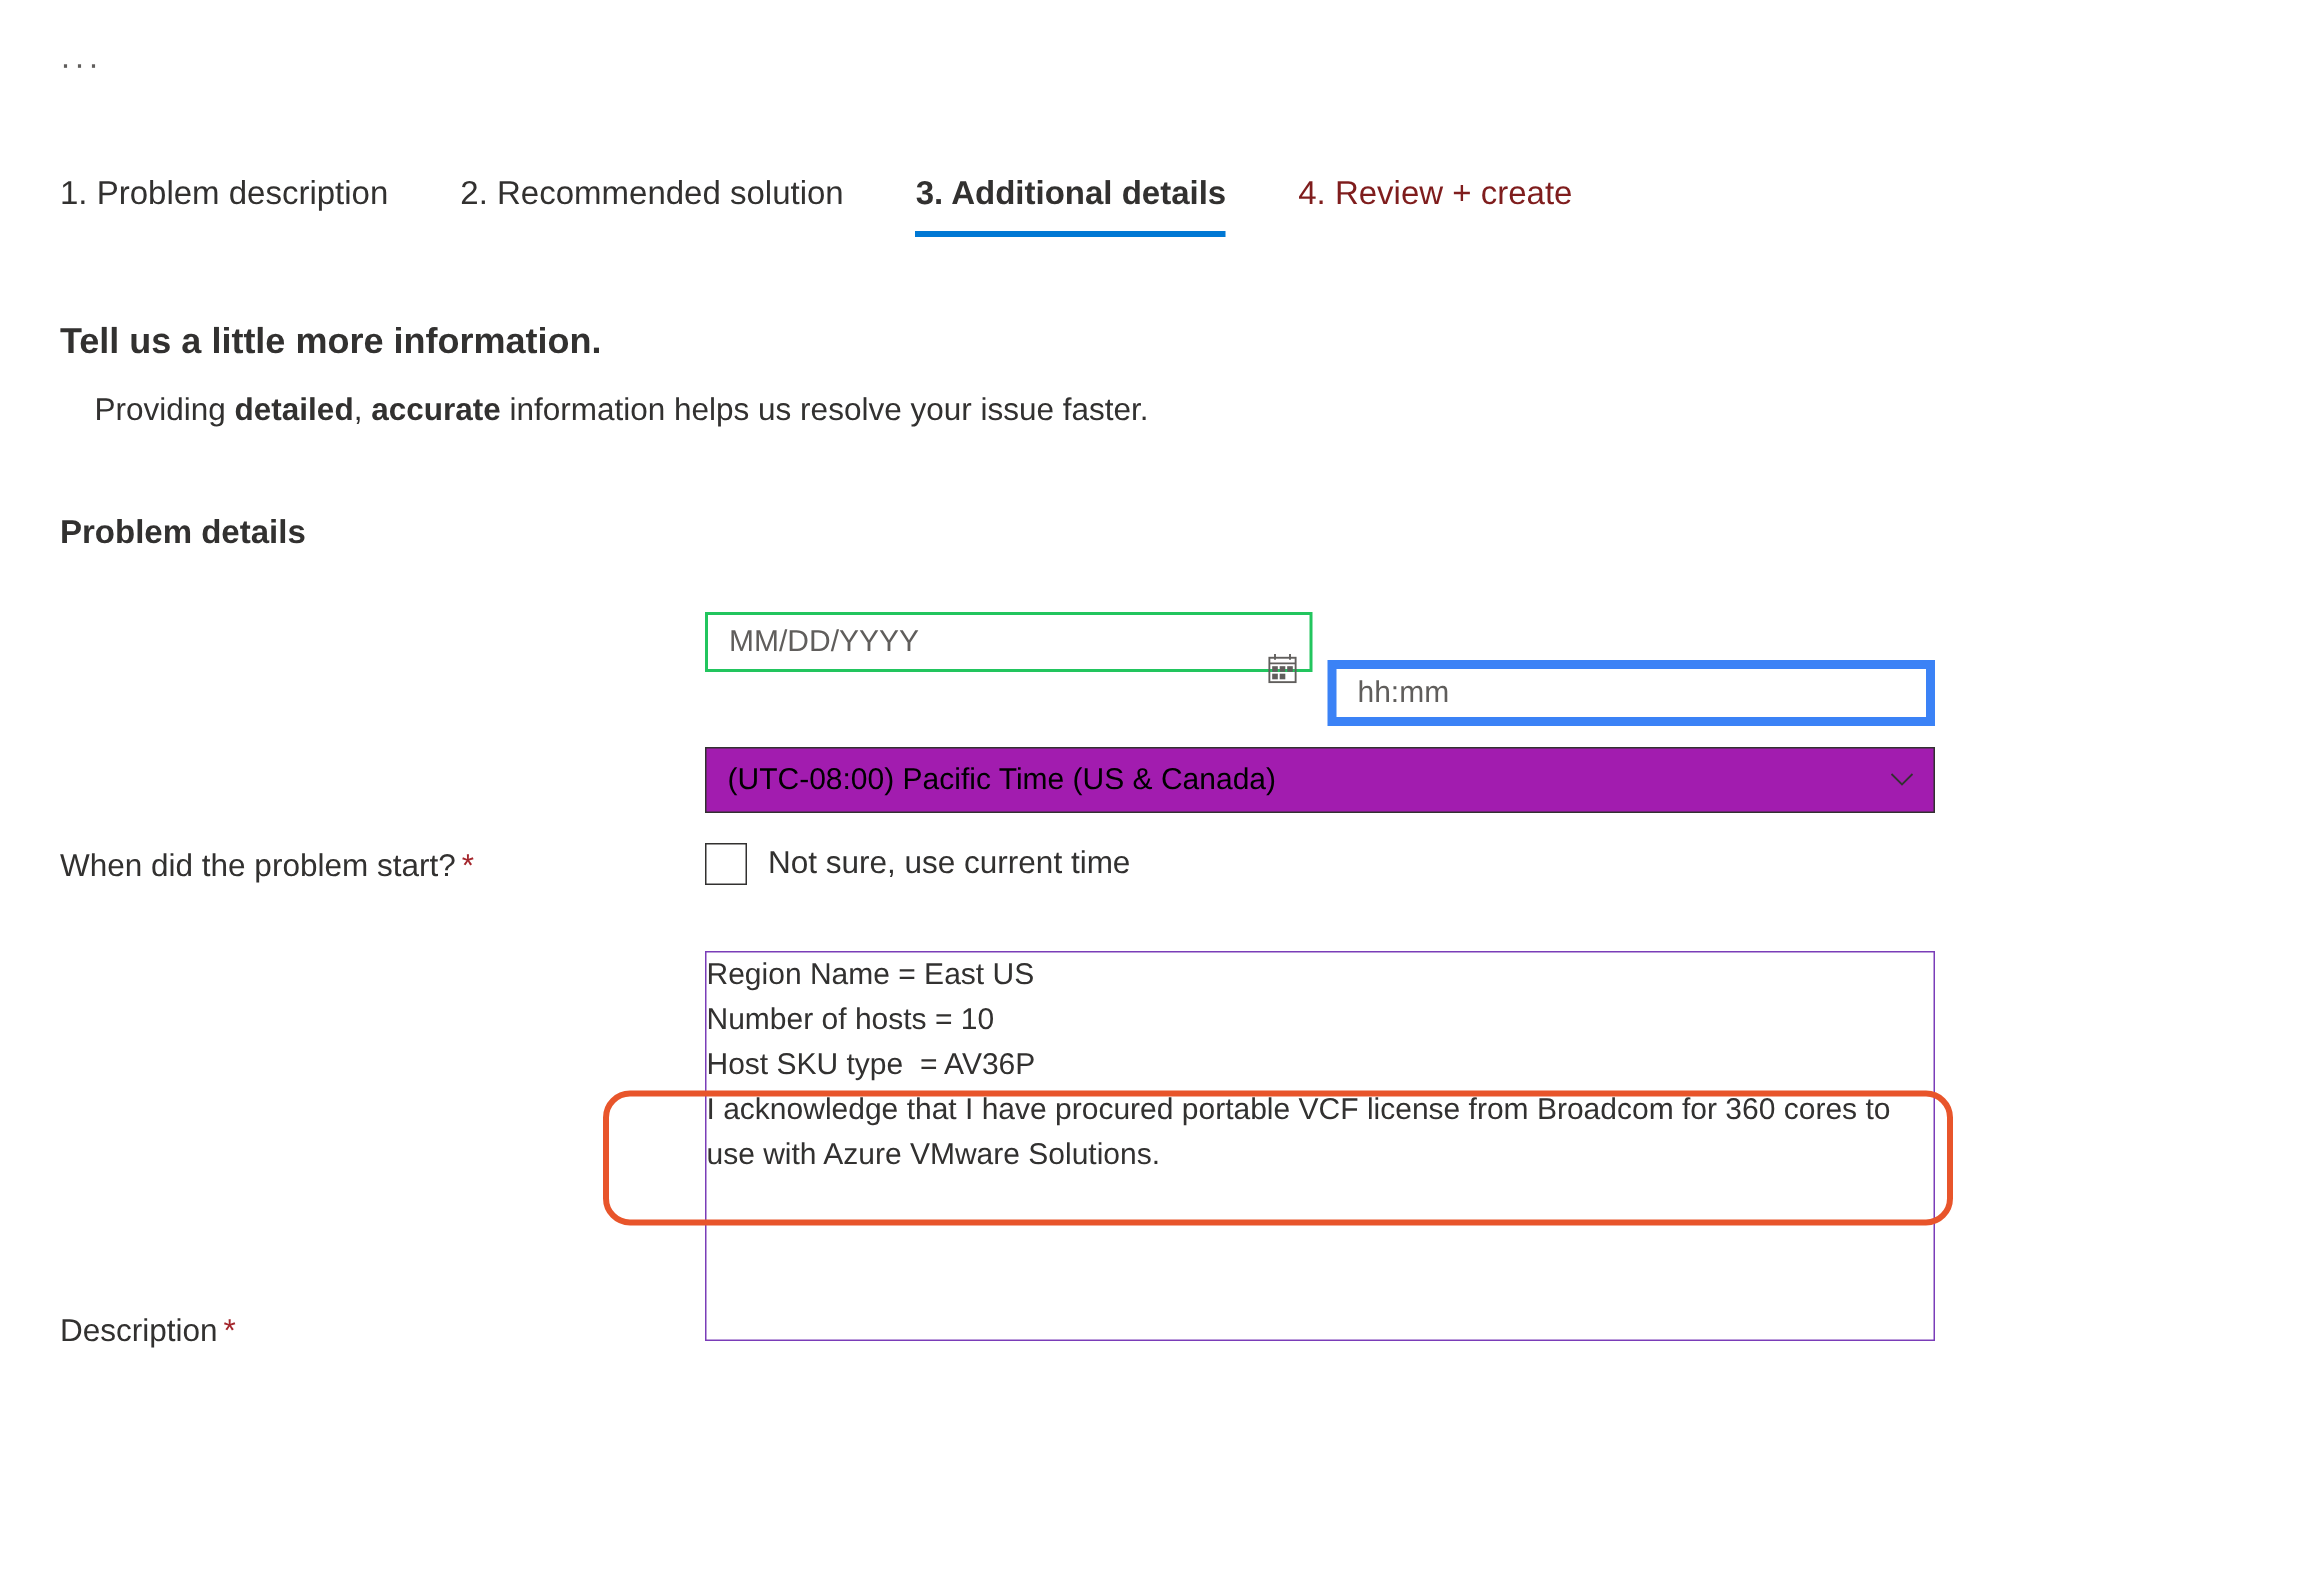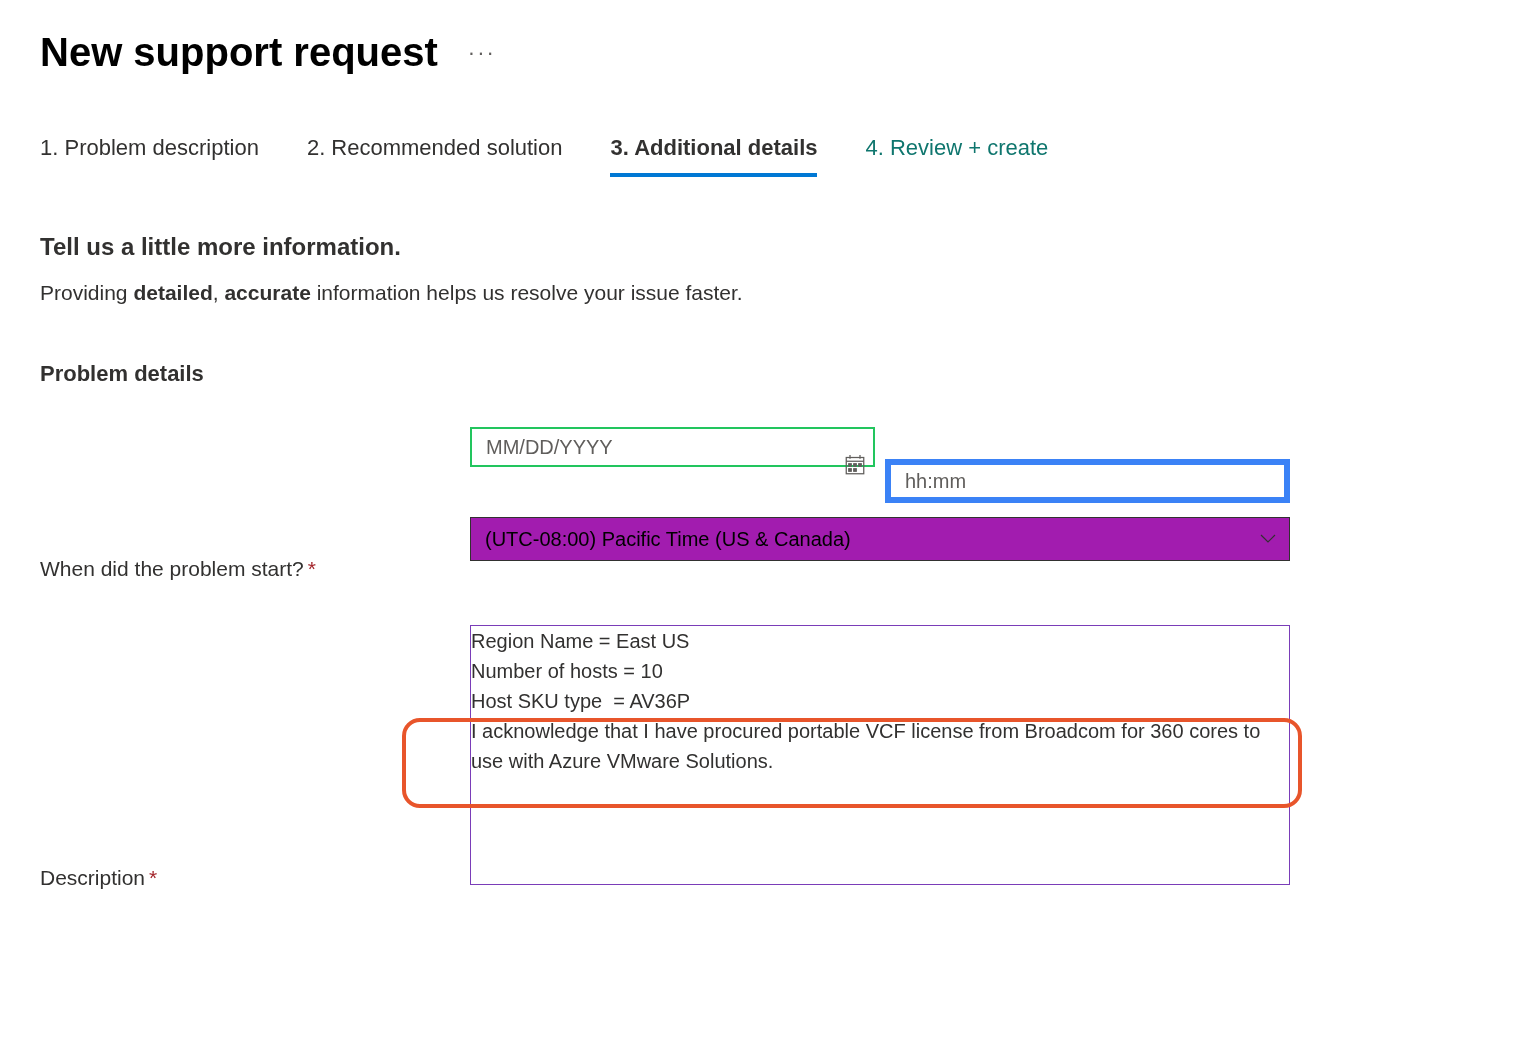--- a/index.html
+++ b/index.html
@@ -41,32 +41,33 @@
       color: #323130;
       padding-bottom: 12px;
       cursor: pointer;
       white-space: nowrap;
     }
     .tab.active {
       font-weight: 700;
       border-bottom: 4px solid #0078d4;
     }
     .tab.disabled {
-      color: #0f766e;
+      color: #7f1d1d;
       cursor: default;
     }
     .section-heading {
       font-size: 24px;
       font-weight: 700;
       margin-bottom: 20px;
     }
     .section-subtext {
       font-size: 21px;
       color: #323130;
       margin-bottom: 56px;
+      margin-left: 23px;
     }
     .section-subtext strong {
       font-weight: 700;
     }
     .group-heading {
       font-size: 22px;
       font-weight: 700;
       margin-bottom: 40px;
     }
     .form-row {
@@ -187,21 +188,20 @@
       pointer-events: none;
     }
     input::placeholder {
       color: #605e5c;
     }
   </style>
 </head>
 <body>
 
 <div class="header-row">
-  <h1 class="page-title">New support request</h1>
   <span class="more-icon">···</span>
 </div>
 
 <div class="tabs">
   <div class="tab">1. Problem description</div>
   <div class="tab">2. Recommended solution</div>
   <div class="tab active">3. Additional details</div>
   <div class="tab disabled">4. Review + create</div>
 </div>
 
@@ -237,20 +237,24 @@
       </div>
     </div>
     <div class="select-wrapper">
       <select>
         <option>(UTC-08:00) Pacific Time (US &amp; Canada)</option>
       </select>
       <svg class="chevron-icon" width="16" height="10" viewBox="0 0 16 10" fill="none" stroke="#323130" stroke-width="1.2">
         <polyline points="1,1 8,8 15,1"></polyline>
       </svg>
     </div>
+    <div class="checkbox-row">
+      <div class="checkbox"></div>
+      <span class="checkbox-label">Not sure, use current time</span>
+    </div>
   </div>
 </div>
 
 <div class="form-row" style="margin-top: 44px;">
   <div class="form-label">
     <span>Description</span><span class="required">*</span>
   </div>
   <div class="form-controls">
     <div class="textarea-wrapper">
       <textarea class="textarea" style="">Region Name = East US

